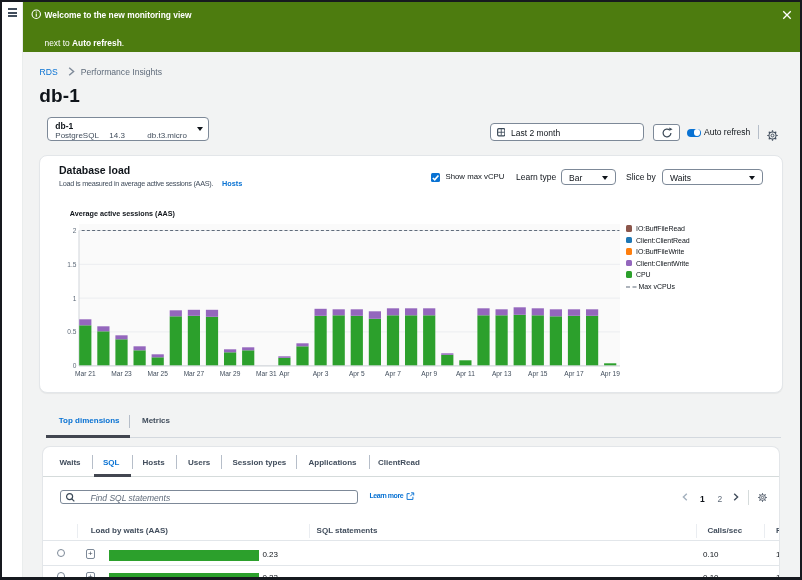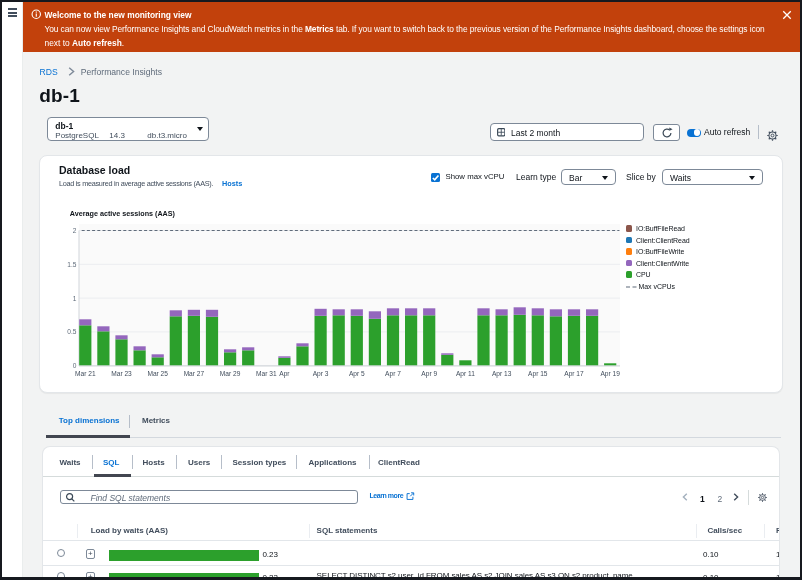--- a/index.html
+++ b/index.html
@@ -1,20 +1,20 @@
 <!DOCTYPE html>
 <html><head><meta charset="utf-8">
 <style>
 *{margin:0;padding:0;box-sizing:border-box;font-family:"Liberation Sans",sans-serif;}
 html,body{width:802px;height:580px;overflow:hidden;}
 #frame{position:relative;width:802px;height:580px;background:#f2f3f3;border:2px solid #16191f;border-bottom-width:3px;}
 .abs{position:absolute;}
 #sidebar{left:0;top:0;width:21px;height:575px;background:#fff;border-right:1px solid #eaeded;}
 .hbar{position:absolute;left:5.5px;width:9px;height:2px;background:#414d5c;}
-#banner{left:21px;top:0;width:777px;height:50px;background:#c2410c;color:#fff;font-size:8.4px;}
+#banner{left:21px;top:0;width:777px;height:50px;background:#4d7c0f;color:#fff;font-size:8.4px;}
 #banner .l1{position:absolute;left:21.5px;top:7.5px;font-weight:bold;}
 #banner .l2{position:absolute;left:21.5px;top:21.5px;white-space:nowrap;letter-spacing:-0.09px;}
 #banner .l3{position:absolute;left:21.5px;top:35.5px;}
 #bannerx{position:absolute;right:8.5px;top:7.5px;width:10px;height:10px;}
 #crumb{left:37.6px;top:65.2px;font-size:8.6px;color:#5f6b7a;}
 #crumb a{color:#0972d3;text-decoration:none;}
 #h1{left:37.3px;top:82.6px;font-size:19px;font-weight:bold;color:#0f141a;letter-spacing:.1px;}
 #dbsel{left:45.3px;top:114.8px;width:161.5px;height:24.7px;background:#fff;border:1px solid #7d8998;border-radius:4px;}
 #dbsel .t1{position:absolute;left:7px;top:2.8px;font-size:8.5px;font-weight:bold;color:#0f141a;}
 #dbsel .t2{position:absolute;left:7px;top:12.8px;font-size:8px;color:#414d5c;}
@@ -53,21 +53,20 @@
     <div class="hbar" style="top:9.8px"></div>
     <div class="hbar" style="top:13.3px"></div>
   </div>
   <div id="banner" class="abs">
     <svg style="position:absolute;left:8px;top:7.3px" width="10.5" height="10.5" viewBox="0 0 16 16">
         <circle cx="8" cy="8" r="6.4" fill="none" stroke="#fff" stroke-width="1.7"></circle>
         <rect x="7.2" y="6.8" width="1.7" height="5" fill="#fff"></rect>
         <rect x="7.2" y="3.8" width="1.7" height="1.8" fill="#fff"></rect>
       </svg>
     <div class="l1">Welcome to the new monitoring view</div>
-    <div class="l2">You can now view Performance Insights and CloudWatch metrics in the <b>Metrics</b> tab. If you want to switch back to the previous version of the Performance Insights dashboard, choose the settings icon</div>
     <div class="l3">next to <b>Auto refresh</b>.</div>
     <svg id="bannerx" viewBox="0 0 12 12">
         <path d="M1.5 1.5 L10.5 10.5 M10.5 1.5 L1.5 10.5" stroke="#fff" stroke-width="1.6"></path>
       </svg>
   </div>
   <div id="crumb" class="abs"><a>RDS</a><svg width="7" height="9" viewBox="0 0 7 9" style="margin:0 6px -1px 10px">
         <path d="M1.2 0.8 L5.6 4.5 L1.2 8.2" fill="none" stroke="#7d8998" stroke-width="1.4"></path>
       </svg>Performance Insights</div>
   <div id="h1" class="abs">db-1</div>
   <div id="dbsel" class="abs">
@@ -298,18 +297,17 @@
     <div class="plus" style="left:43.5px;top:103px">+</div>
     <div class="abs" style="left:66.5px;top:103.5px;width:150px;height:11.2px;background:#2ca02c"></div>
     <div class="bcell" style="left:220.4px;top:103.9px">0.23</div>
     <div class="bcell" style="left:661px;top:103.9px">0.10</div>
     <div class="bcell" style="left:734px;top:103.9px">1</div>
     <div class="abs" style="left:0;top:118.5px;width:739px;height:1px;background:#e2e6ea"></div>
     <div class="radio" style="left:14.8px;top:126.2px"></div>
     <div class="plus" style="left:43.5px;top:126.4px">+</div>
     <div class="abs" style="left:66.5px;top:127.2px;width:150px;height:11.2px;background:#2ca02c"></div>
     <div class="bcell" style="left:220.4px;top:127.4px">0.23</div>
-    <div class="bcell" style="left:274.6px;top:125.4px"><span class="sqltxt">SELECT DISTINCT s2.user_id FROM sales AS s2 JOIN sales AS s3 ON s2.product_name...</span></div>
     <div class="bcell" style="left:661px;top:127.4px">0.10</div>
     <div class="bcell" style="left:734px;top:127.4px">1</div>
   </div>
     </div>
 </div>
 
 </body></html>

